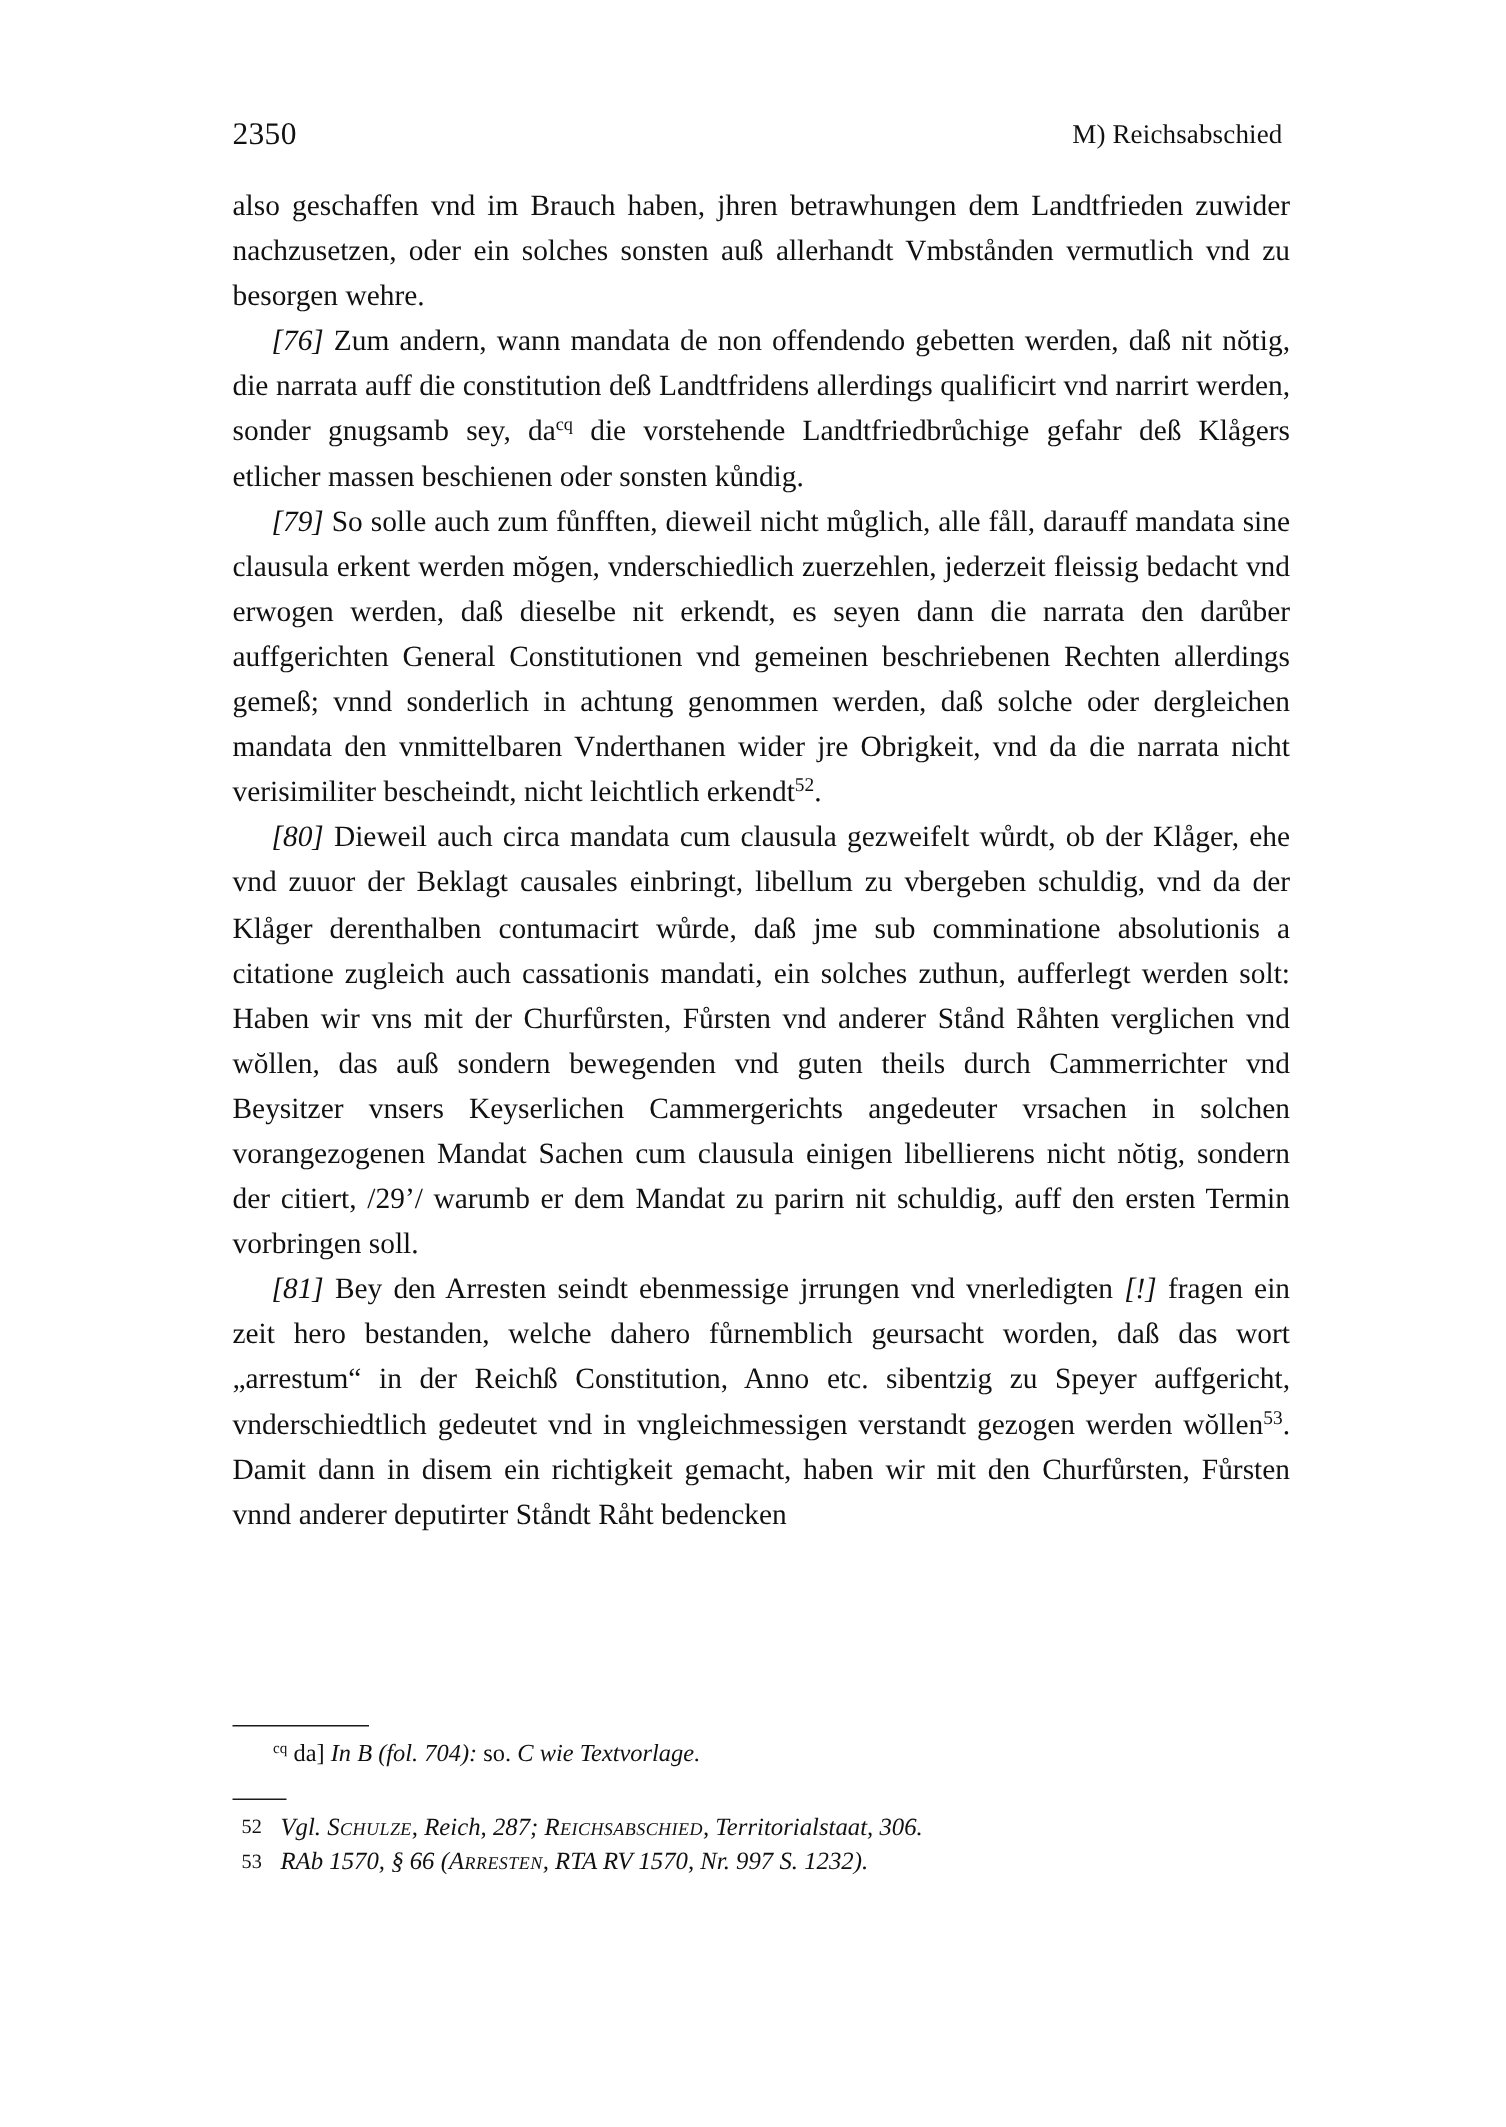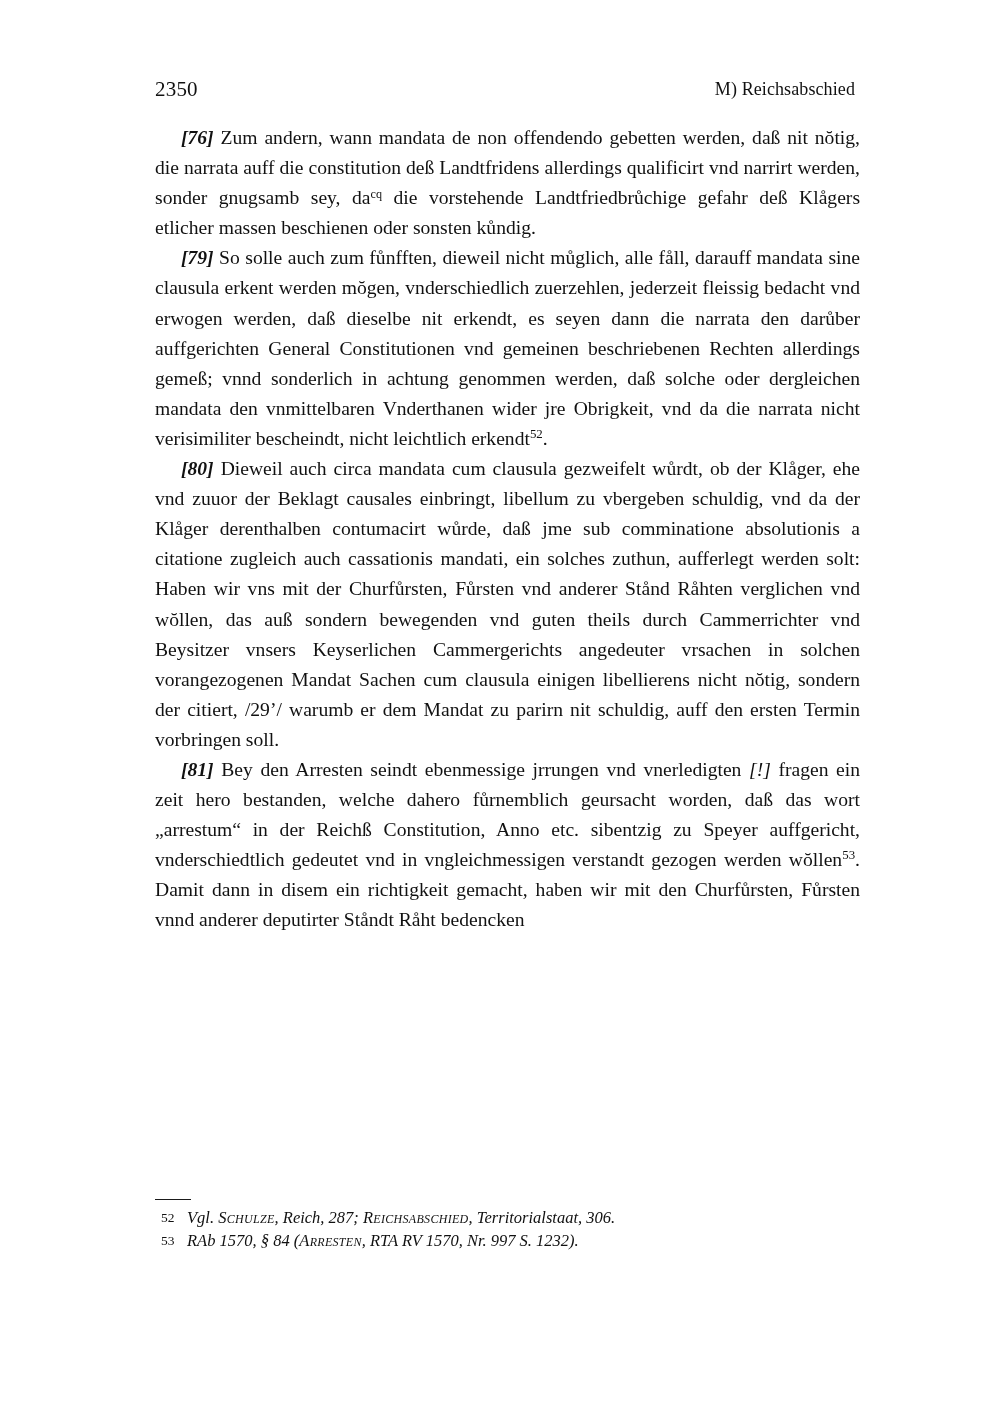--- a/index.html
+++ b/index.html
@@ -67,21 +67,20 @@
   }
   .textblock p.indent {
     text-indent: 26px;
   }
   .textblock p:last-child {
     
   }
 
   .pnum {
     font-style: italic;
-    font-weight: bold;
   }
   .ed {
     font-style: italic;
   }
   sup.fn {
     font-size: 0.66em;
     vertical-align: 0.52em;
     line-height: 0;
   }
   sup.sig {
@@ -151,36 +150,41 @@
 
 <div class="page">
 
   <div class="runhead">
     <span class="folio">2350</span>
     <span class="title">M) Reichsabschied</span>
   </div>
 
   <div class="textblock">
 
+    <p><span>also geschaffen vnd im Brauch haben, jhren betrawhungen dem Landtfrieden zuwider nachzusetzen, oder ein solches sonsten auß allerhandt Vmbstånden vermutlich vnd zu besorgen wehre.</span></p>
 
     <p class="indent"><span class="pnum">[76]</span> <span>Zum andern, wann mandata de non offendendo gebetten werden, daß nit nŏtig, die narrata auff die constitution deß Landtfridens allerdings qualificirt vnd narrirt werden, sonder gnugsamb sey, da</span><sup class="sig">cq</sup><span> die vorstehende Landtfriedbrůchige gefahr deß Klågers etlicher massen beschienen oder sonsten kůndig.</span></p>
 
 
 
     <p class="indent"><span class="pnum">[79]</span> <span>So solle auch zum fůnfften, dieweil nicht můglich, alle fåll, darauff mandata sine clausula erkent werden mŏgen, vnderschiedlich zuerzehlen, jederzeit fleissig bedacht vnd erwogen werden, daß dieselbe nit erkendt, es seyen dann die narrata den darůber auffgerichten General Constitutionen vnd gemeinen beschriebenen Rechten allerdings gemeß; vnnd sonderlich in achtung genommen werden, daß solche oder dergleichen mandata den vnmittelbaren Vnderthanen wider jre Obrigkeit, vnd da die narrata nicht verisimiliter bescheindt, nicht leichtlich erkendt</span><sup class="fn">52</sup><span>.</span></p>
 
     <p class="indent"><span class="pnum">[80]</span> <span>Dieweil auch circa mandata cum clausula gezweifelt wůrdt, ob der Klåger, ehe vnd zuuor der Beklagt causales einbringt, libellum zu vbergeben schuldig, vnd da der Klåger derenthalben contumacirt wůrde, daß jme sub comminatione absolutionis a citatione zugleich auch cassationis mandati, ein solches zuthun, aufferlegt werden solt: Haben wir vns mit der Churfůrsten, Fůrsten vnd anderer Stånd Råhten verglichen vnd wŏllen, das auß sondern bewegenden vnd guten theils durch Cammerrichter vnd Beysitzer vnsers Keyserlichen Cammergerichts angedeuter vrsachen in solchen vorangezogenen Mandat Sachen cum clausula einigen libellierens nicht nŏtig, sondern der citiert, /29’/ warumb er dem Mandat zu parirn nit schuldig, auff den ersten Termin vorbringen soll.</span></p>
 
     <p class="indent"><span class="pnum">[81]</span> <span>Bey den Arresten seindt ebenmessige jrrungen vnd vnerledigten </span><span class="ed">[!]</span><span> fragen ein zeit hero bestanden, welche dahero fůrnemblich geursacht worden, daß das wort „arrestum“ in der Reichß Constitution, Anno etc. sibentzig zu Speyer auffgericht, vnderschiedtlich gedeutet vnd in vngleichmessigen verstandt gezogen werden wŏllen</span><sup class="fn">53</sup><span>. Damit dann in disem ein richtigkeit gemacht, haben wir mit den Churfůrsten, Fůrsten vnnd anderer deputirter Ståndt Råht bedencken</span></p>
 
   </div>
 
+  <div class="apparatus">
+    <div class="rule-app"></div>
+    <div class="app-entry"><sup class="sig">cq</sup> <span class="lemma">da]</span> <span class="var">In B (fol. 704):</span> <span class="rom">so.</span> <span class="var">C wie Textvorlage.</span></div>
+  </div>
 
   <div class="footnotes">
     <div class="rule-fn"></div>
 
     <div class="fn-entry"><span class="fnnum">52</span><span>Vgl.</span> <span class="sc">Schulze</span><span>, Reich, 287; </span><span class="sc">Reichsabschied</span><span>, Territorialstaat, 306.</span></div>
 
-    <div class="fn-entry"><span class="fnnum">53</span><span>RAb 1570, § 84 (</span><span class="sc">Arresten</span><span>, RTA RV 1570, Nr. 997 S. 1232).</span></div>
+    <div class="fn-entry"><span class="fnnum">53</span><span>RAb 1570, § 66 (</span><span class="sc">Arresten</span><span>, RTA RV 1570, Nr. 997 S. 1232).</span></div>
 
   </div>
 
 </div>
 
 </body></html>

